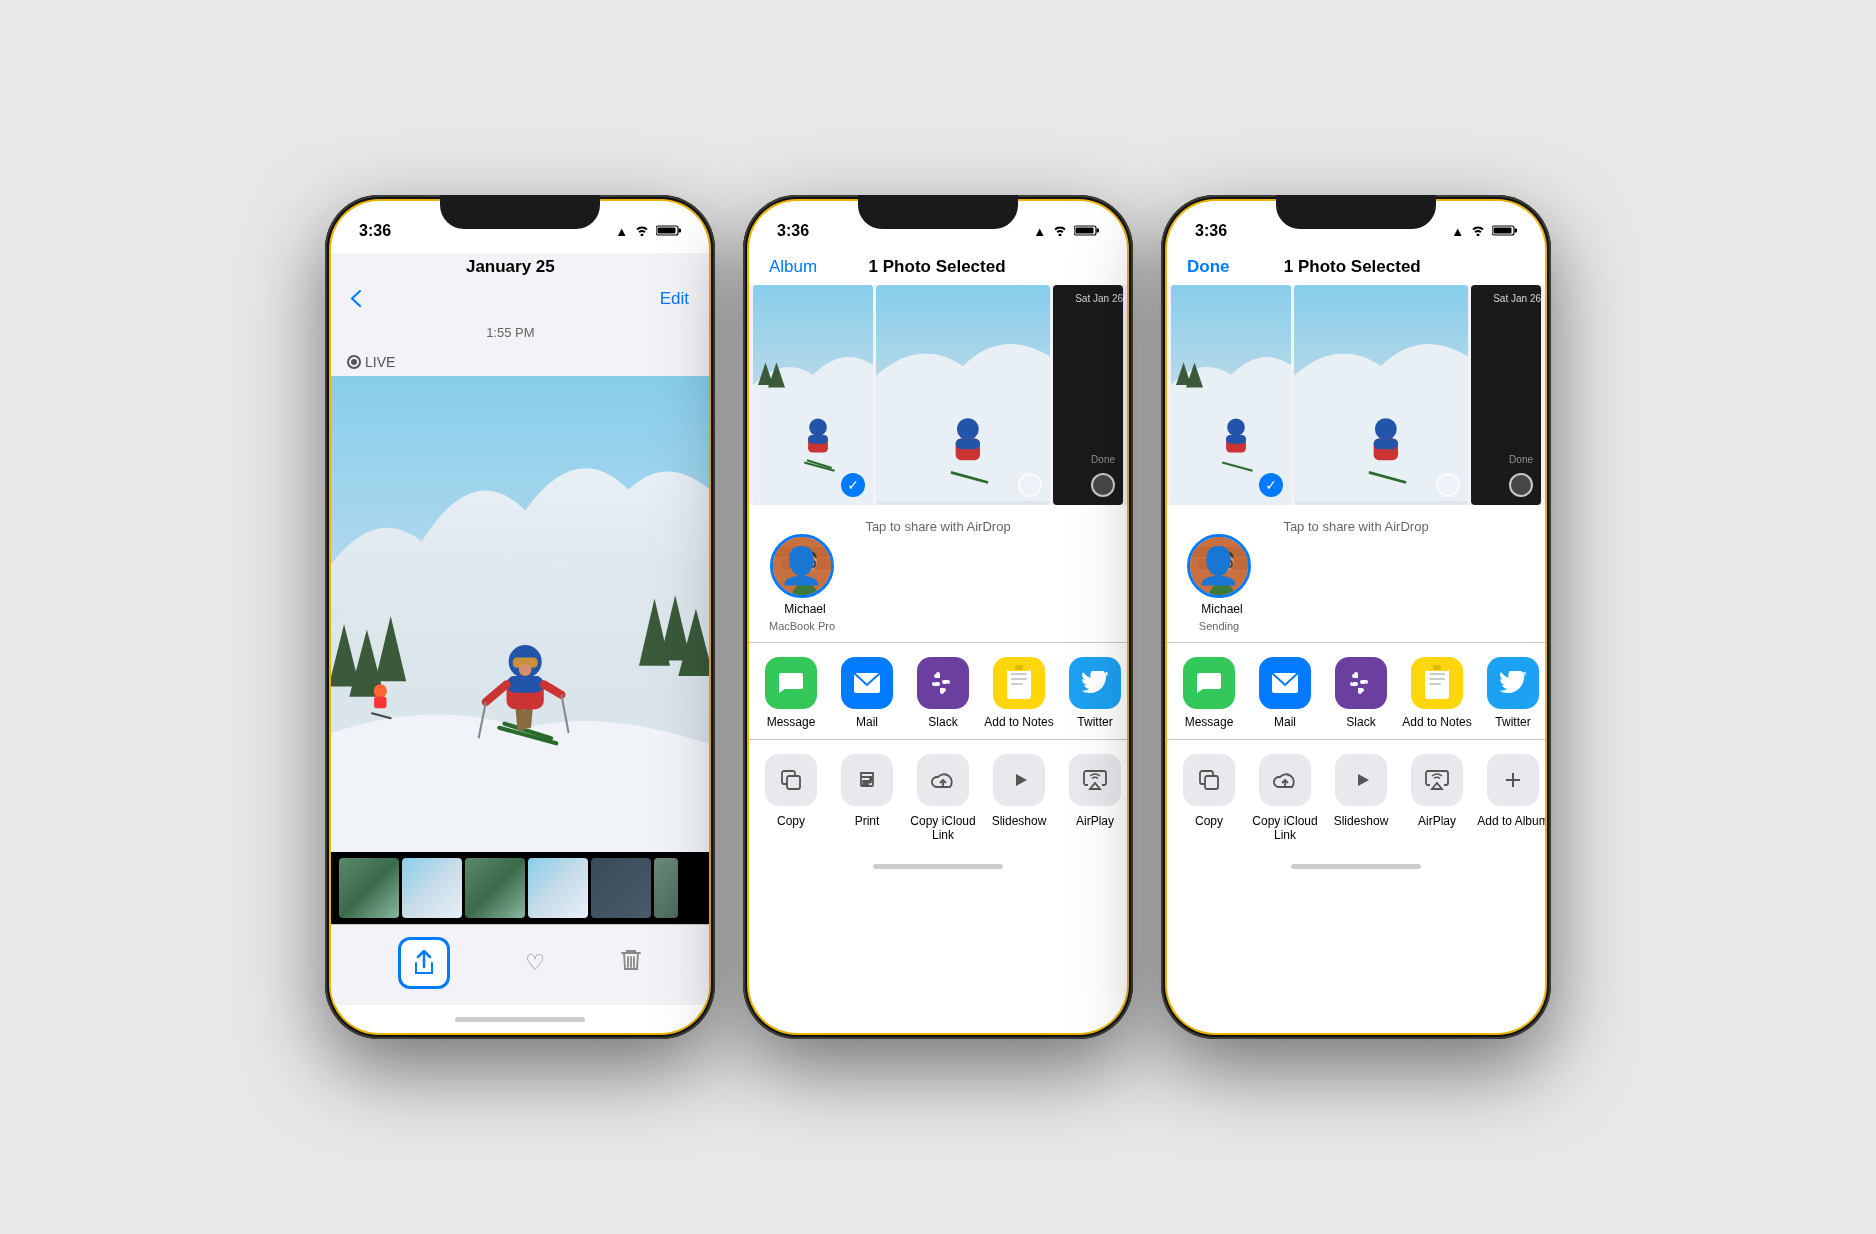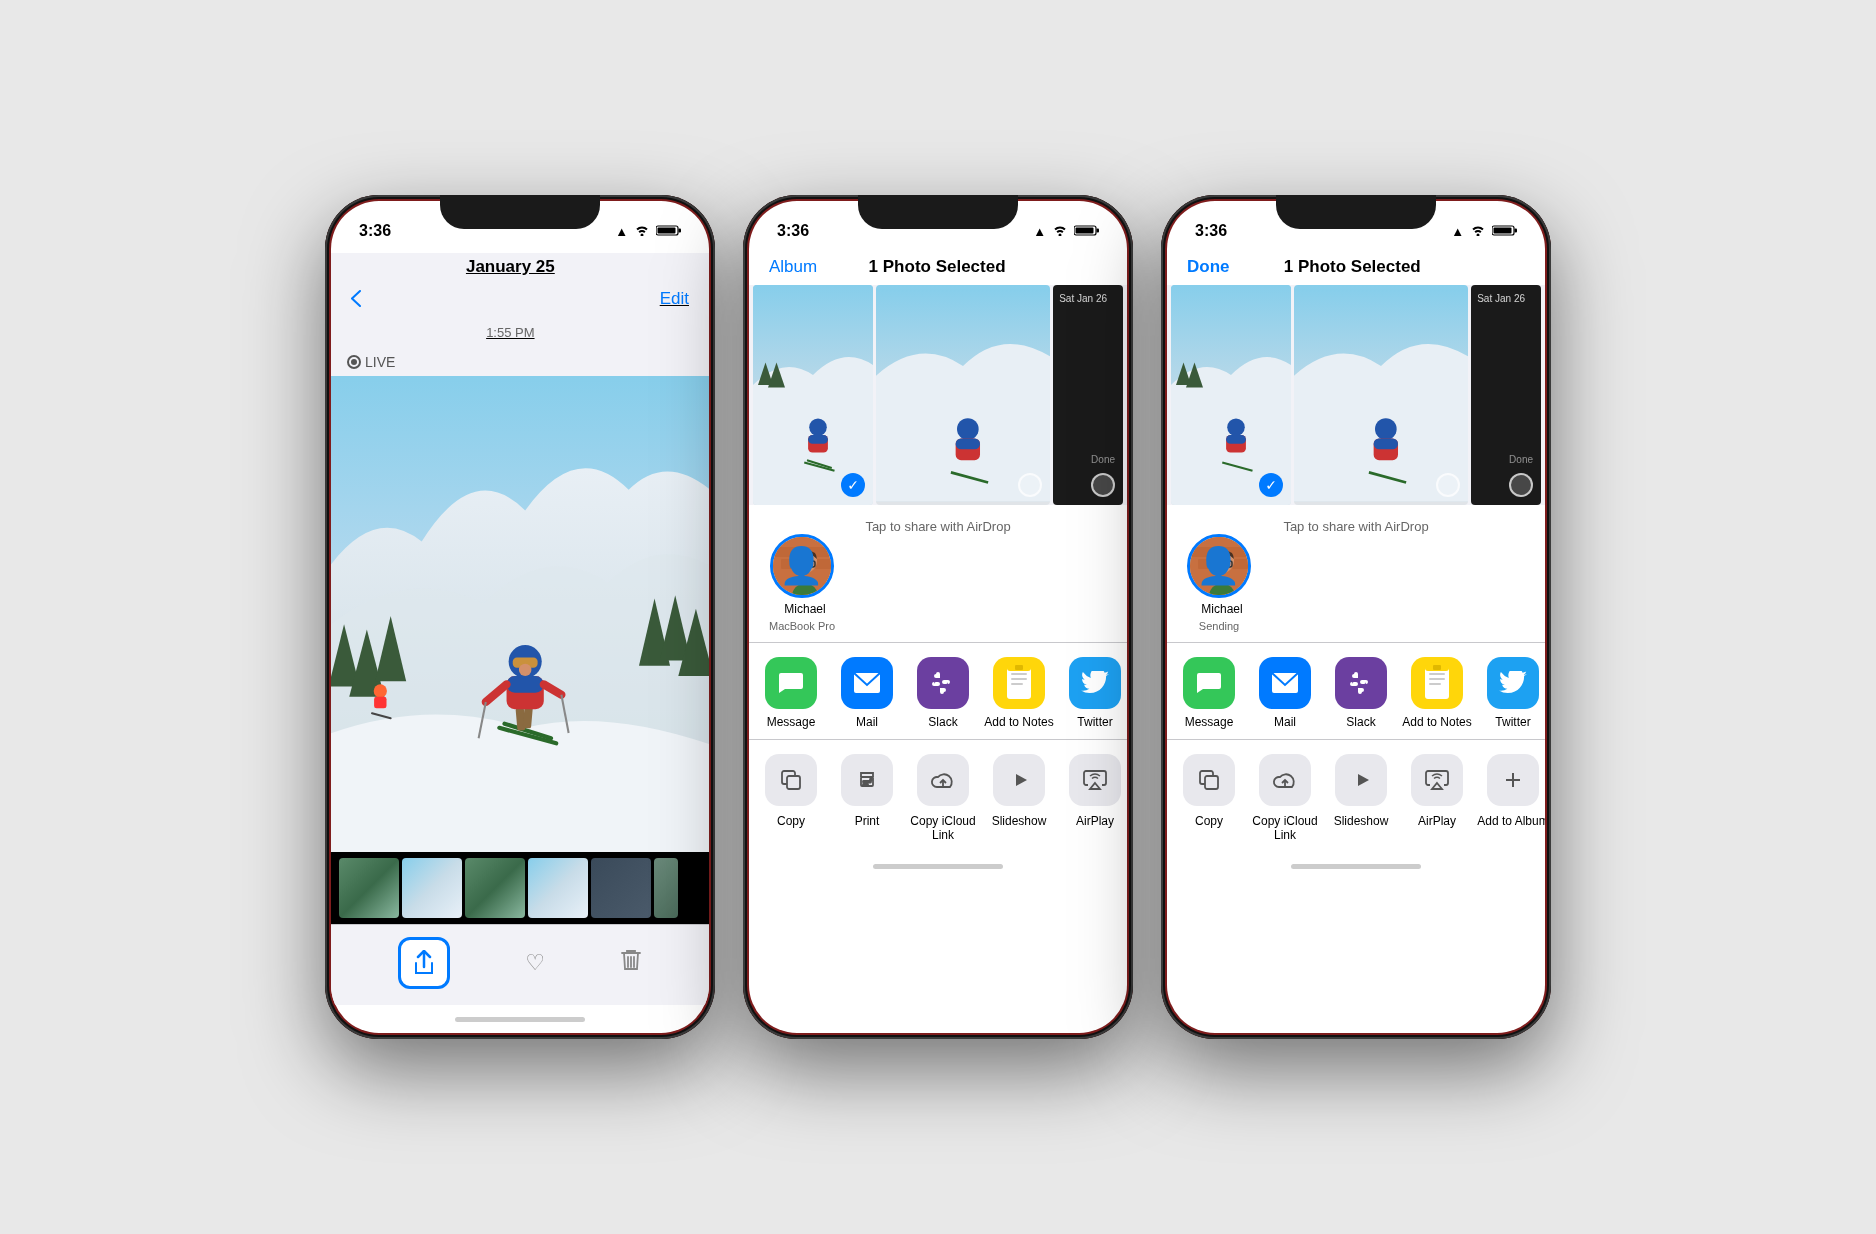--- a/index.html
+++ b/index.html
@@ -16,21 +16,21 @@
       display: flex;
       gap: 28px;
       align-items: center;
       justify-content: center;
     }
 
     
     .phone {
       width: 390px;
       height: 844px;
-      background: #7f1d1d;
+      background: #eab308;
       border-radius: 54px;
       position: relative;
       box-shadow: 0 30px 80px rgba(0,0,0,0.5), inset 0 0 0 2px #3a3a3a, inset 0 0 0 4px #111;
       overflow: hidden;
       flex-shrink: 0;
     }
     .phone-inner {
       position: absolute;
       top: 6px; left: 6px; right: 6px; bottom: 6px;
       background: #fff;
@@ -80,21 +80,20 @@
       position: relative;
     }
 
     
     .nav-bar {
       display: flex;
       justify-content: space-between;
       align-items: center;
       padding: 4px 20px 8px;
       background: #f2f2f7;
-      text-decoration: underline;
     }
     .nav-back {
       color: #007AFF;
       font-size: 17px;
       display: flex;
       align-items: center;
       gap: 2px;
     }
     .nav-title { text-align: center; }
     .nav-title .date { font-size: 17px; font-weight: 600; color: #000; }
@@ -225,21 +224,21 @@
     .unselected-circle {
       position: absolute;
       bottom: 8px; right: 8px;
       width: 24px; height: 24px;
       border-radius: 50%;
       border: 2px solid rgba(255,255,255,0.7);
       background: rgba(255,255,255,0.2);
     }
     .date-label-small {
       position: absolute;
-      top: 8px; right: 16px;
+      top: 8px; right: 0;
       color: rgba(255,255,255,0.8);
       font-size: 10px;
     }
     .done-label-small {
       position: absolute;
       bottom: 40px; right: 8px;
       color: rgba(255,255,255,0.5);
       font-size: 10px;
     }
 

